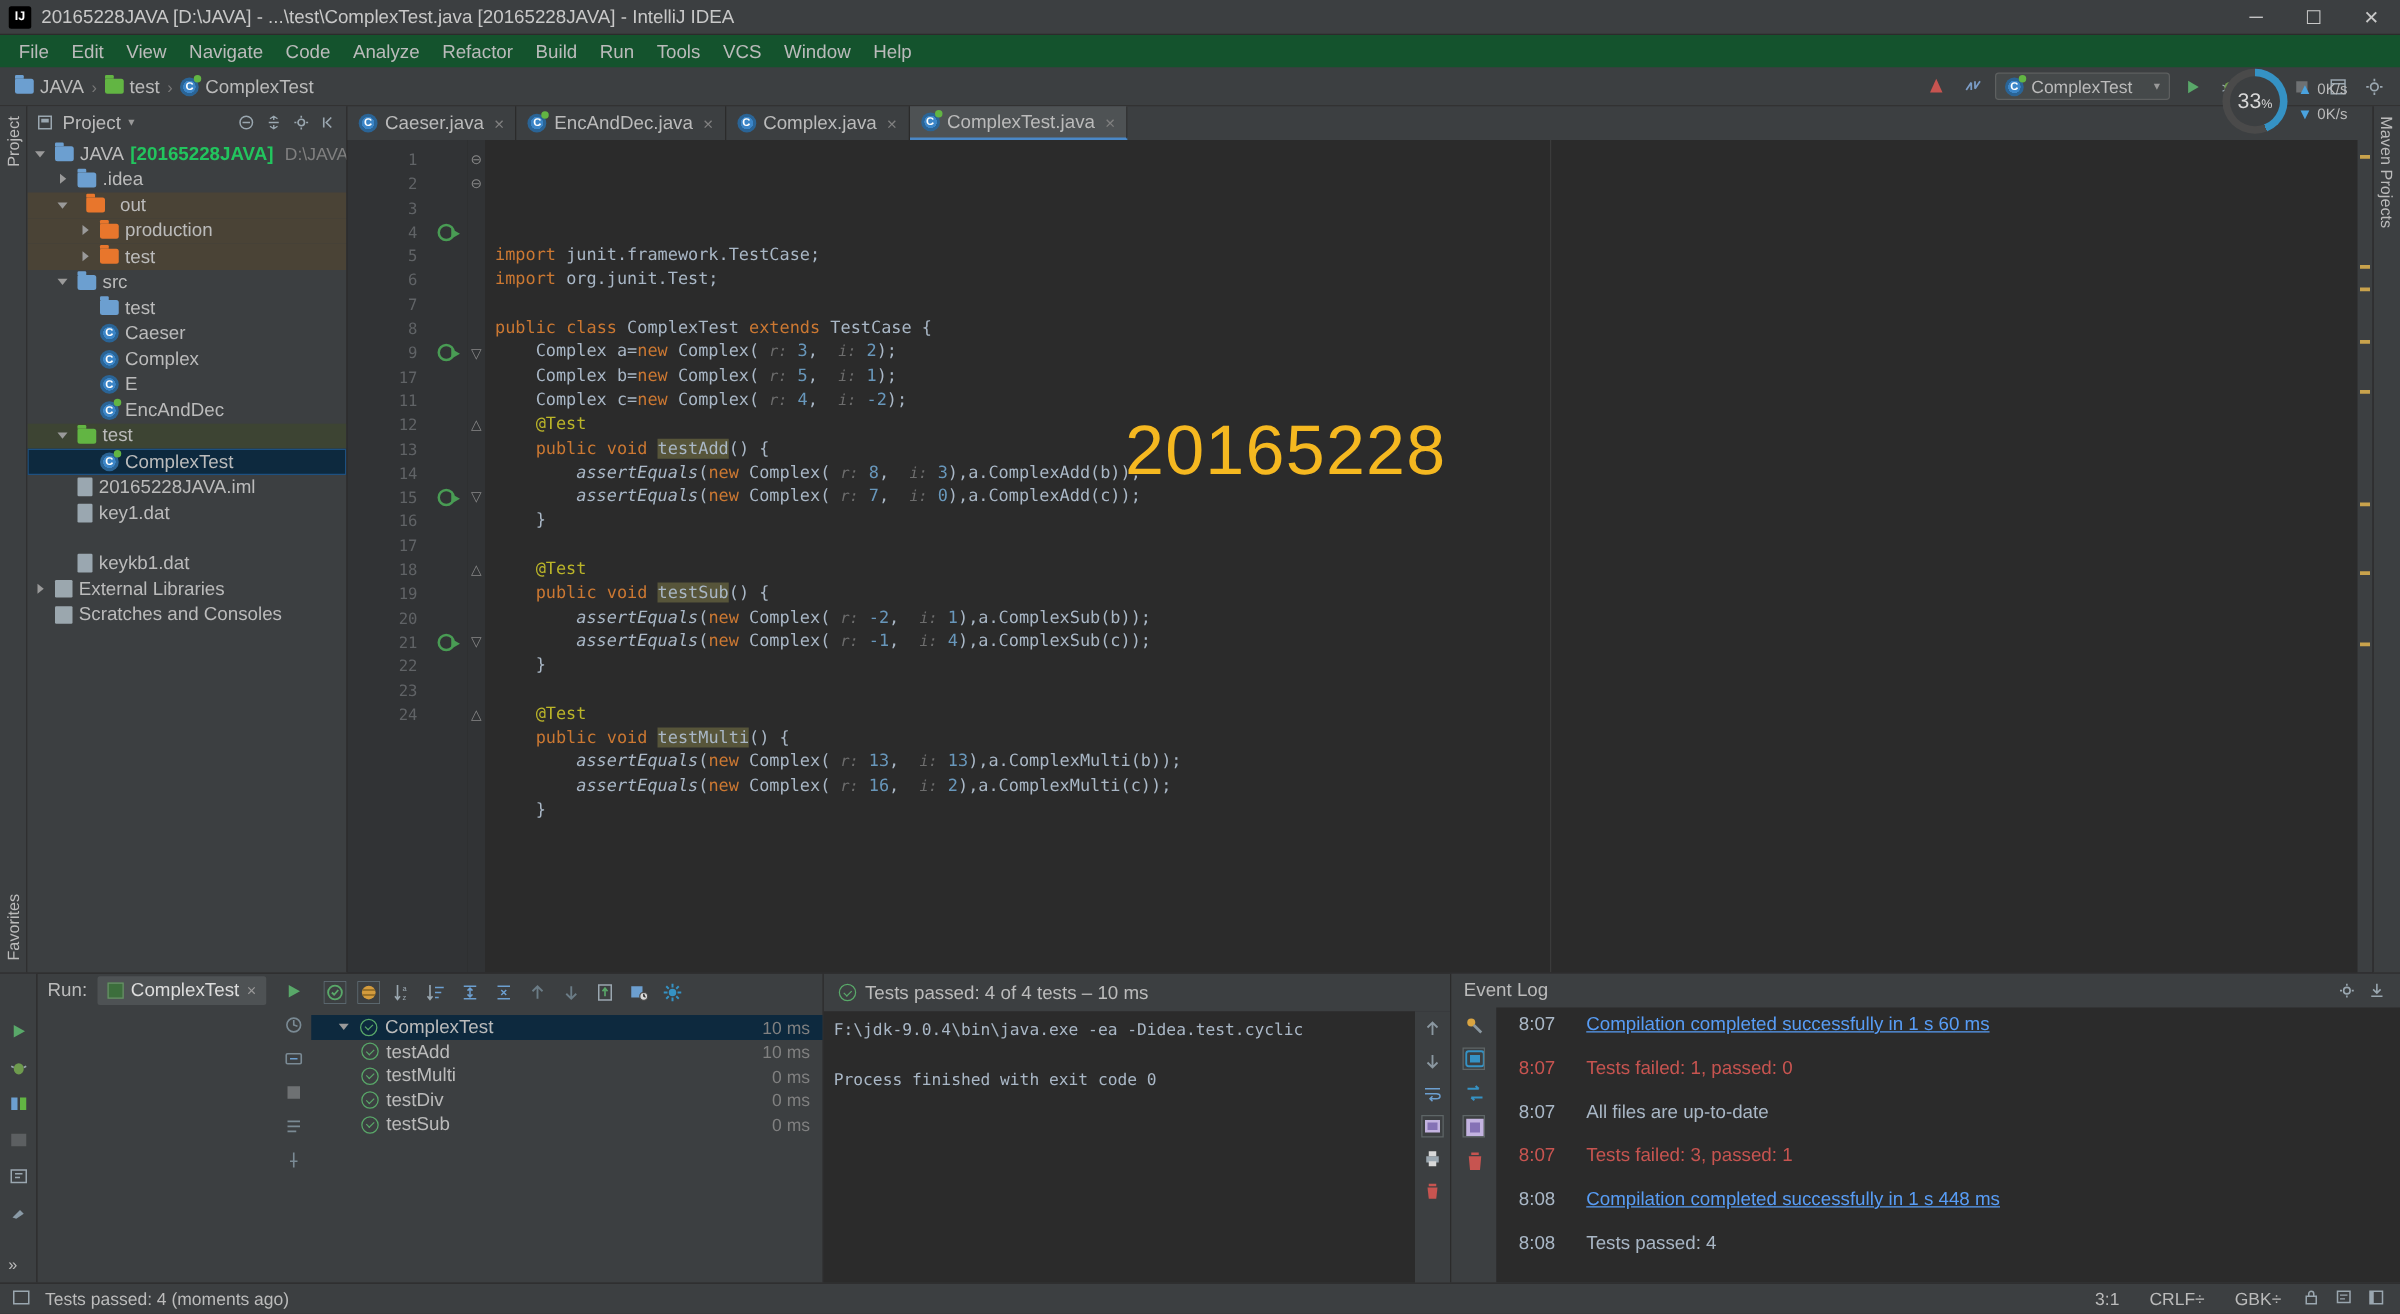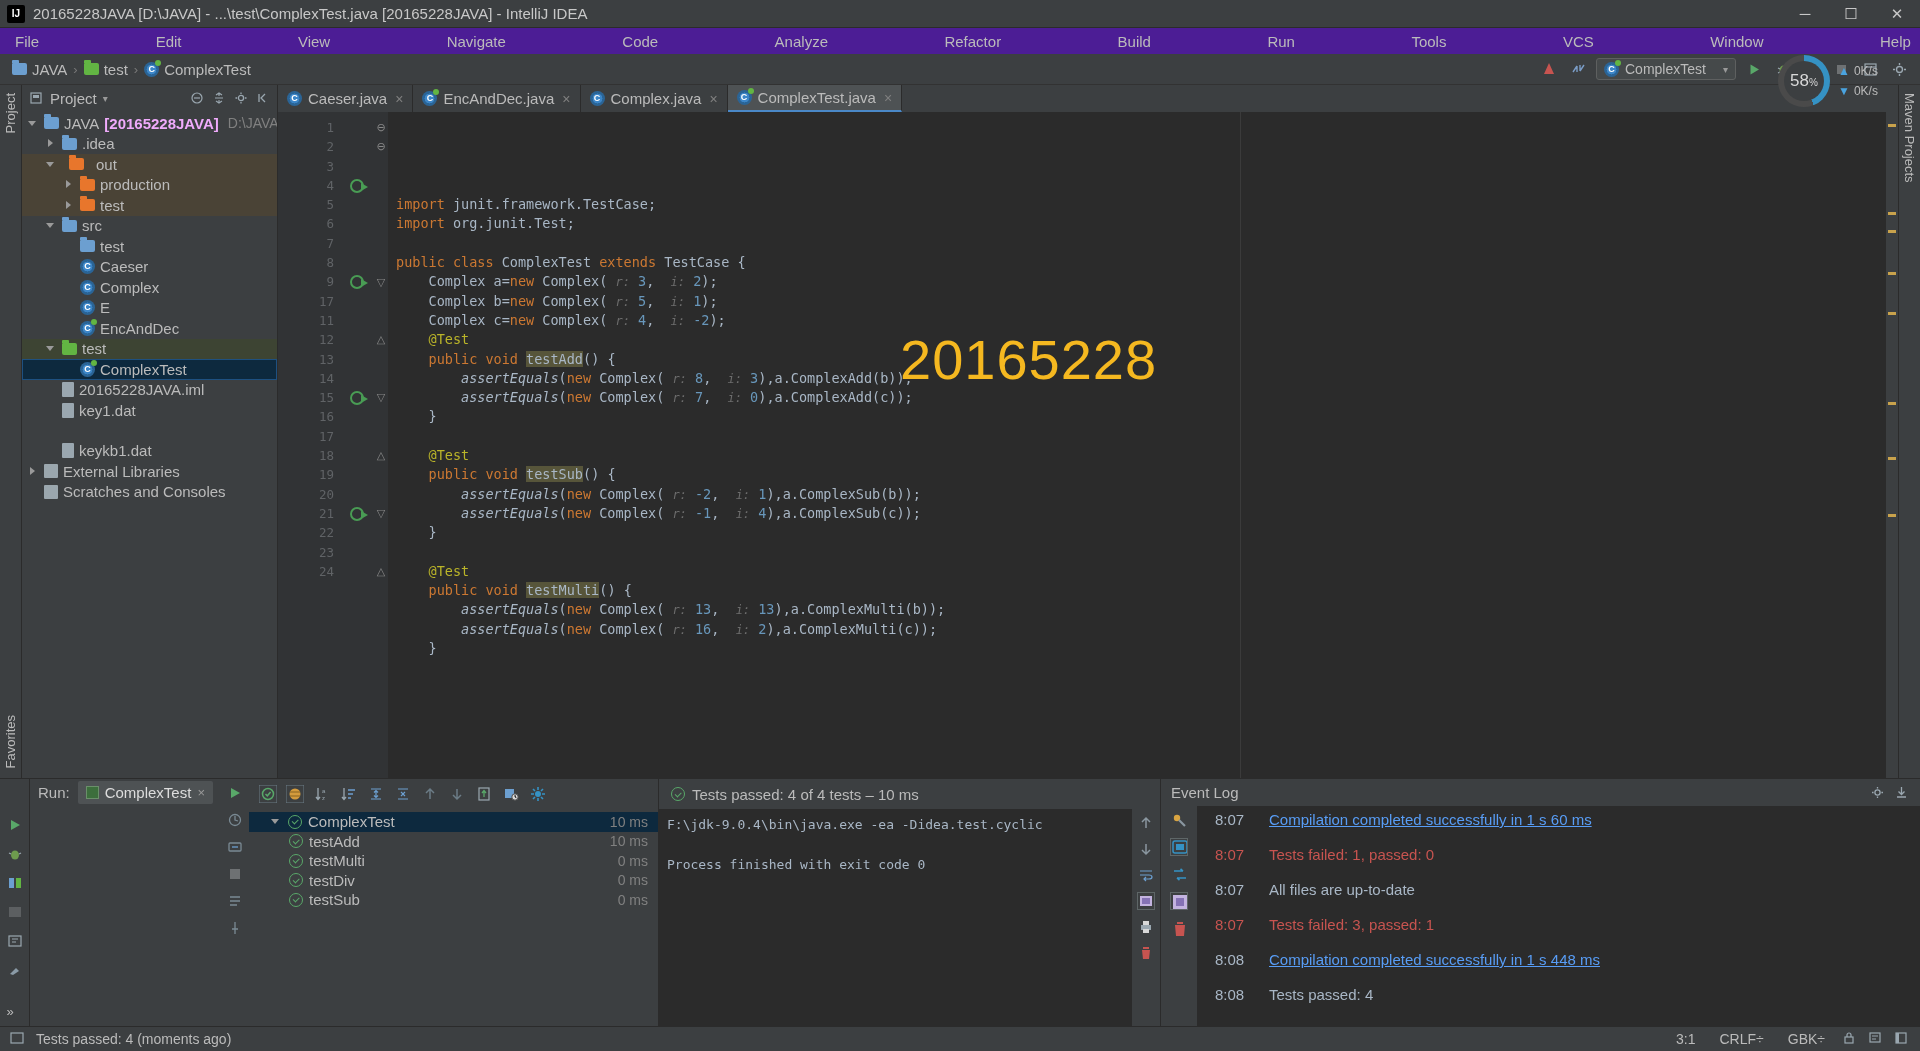--- a/index.html
+++ b/index.html
@@ -25,22 +25,22 @@
   .tb-title { font-size:15px; color:#c8c8c8; white-space:nowrap; }
   .tb-spacer { flex:1; }
   .tb-btns { display:flex; height:28px; }
   .tb-btn {
     width:46px; height:28px; display:flex; align-items:center; justify-content:center;
     color:#c8c8c8; font-size:15px;
   }
 
   
   .menubar {
-    height:26px; background:#4c1d95; display:flex; align-items:center;
-    padding-left:6px; flex:none;justify-content:space-between;
+    height:26px; background:#14532d; display:flex; align-items:center;
+    padding-left:6px; flex:none;
   }
   .menu-item {
     padding:3px 9px; font-size:15px; color:#bbbbbb; white-space:nowrap; border-radius:2px;
   }
 
   
   .navbar {
     height:31px; background:#3c3f41; display:flex; align-items:center;
     padding-left:8px; flex:none; border-bottom:1px solid #323232;
   }
@@ -111,21 +111,21 @@
   .arrow { width:11px; height:11px; flex:none; position:relative; }
   .arrow.r::after {
     content:""; position:absolute; left:2px; top:1px;
     border-left:5px solid #9a9a9a; border-top:4px solid transparent; border-bottom:4px solid transparent;
   }
   .arrow.d::after {
     content:""; position:absolute; left:0px; top:3px;
     border-top:5px solid #9a9a9a; border-left:4px solid transparent; border-right:4px solid transparent;
   }
   .tlabel { font-size:15px; }
-  .tlabel b { font-weight:bold; color:#f0abfc; }
+  .tlabel b { font-weight:bold; color:#22c55e; }
   .tpath { color:#808080; font-size:14px; margin-left:4px; }
 
   
   .editor { flex:1; display:flex; flex-direction:column; min-width:0; background:#2b2b2b; }
   .tabbar { height:27px; background:#3c3f41; display:flex; align-items:stretch; flex:none; }
   .tab {
     display:flex; align-items:center; gap:6px; padding:0 9px; font-size:15px; color:#bbbbbb;
     border-right:1px solid #2b2b2b; white-space:nowrap;
   }
   .tab.active { background:#4e5254; border-bottom:2px solid #4a88c7; }
@@ -940,21 +940,21 @@
               <span class="elmsg link">Compilation completed successfully in 1 s 448 ms</span>
             </div>
             <div class="elrow">
               <span class="eltime">8:08</span>
               <span class="elmsg">Tests passed: 4</span>
             </div>
           </div>
       </div>
       <div class="cpuwidget">
         <div class="cpuring">
-          <span class="cpuval"><span>58</span><small>%</small></span>
+          <span class="cpuval"><span>33</span><small>%</small></span>
         </div>
         <div class="cpunet">
           <div>
               <span style="color:#4aa3df;">▲</span>
               <span>0K/s</span>
             </div>
           <div>
               <span style="color:#4aa3df;">▼</span>
               <span>0K/s</span>
             </div>

